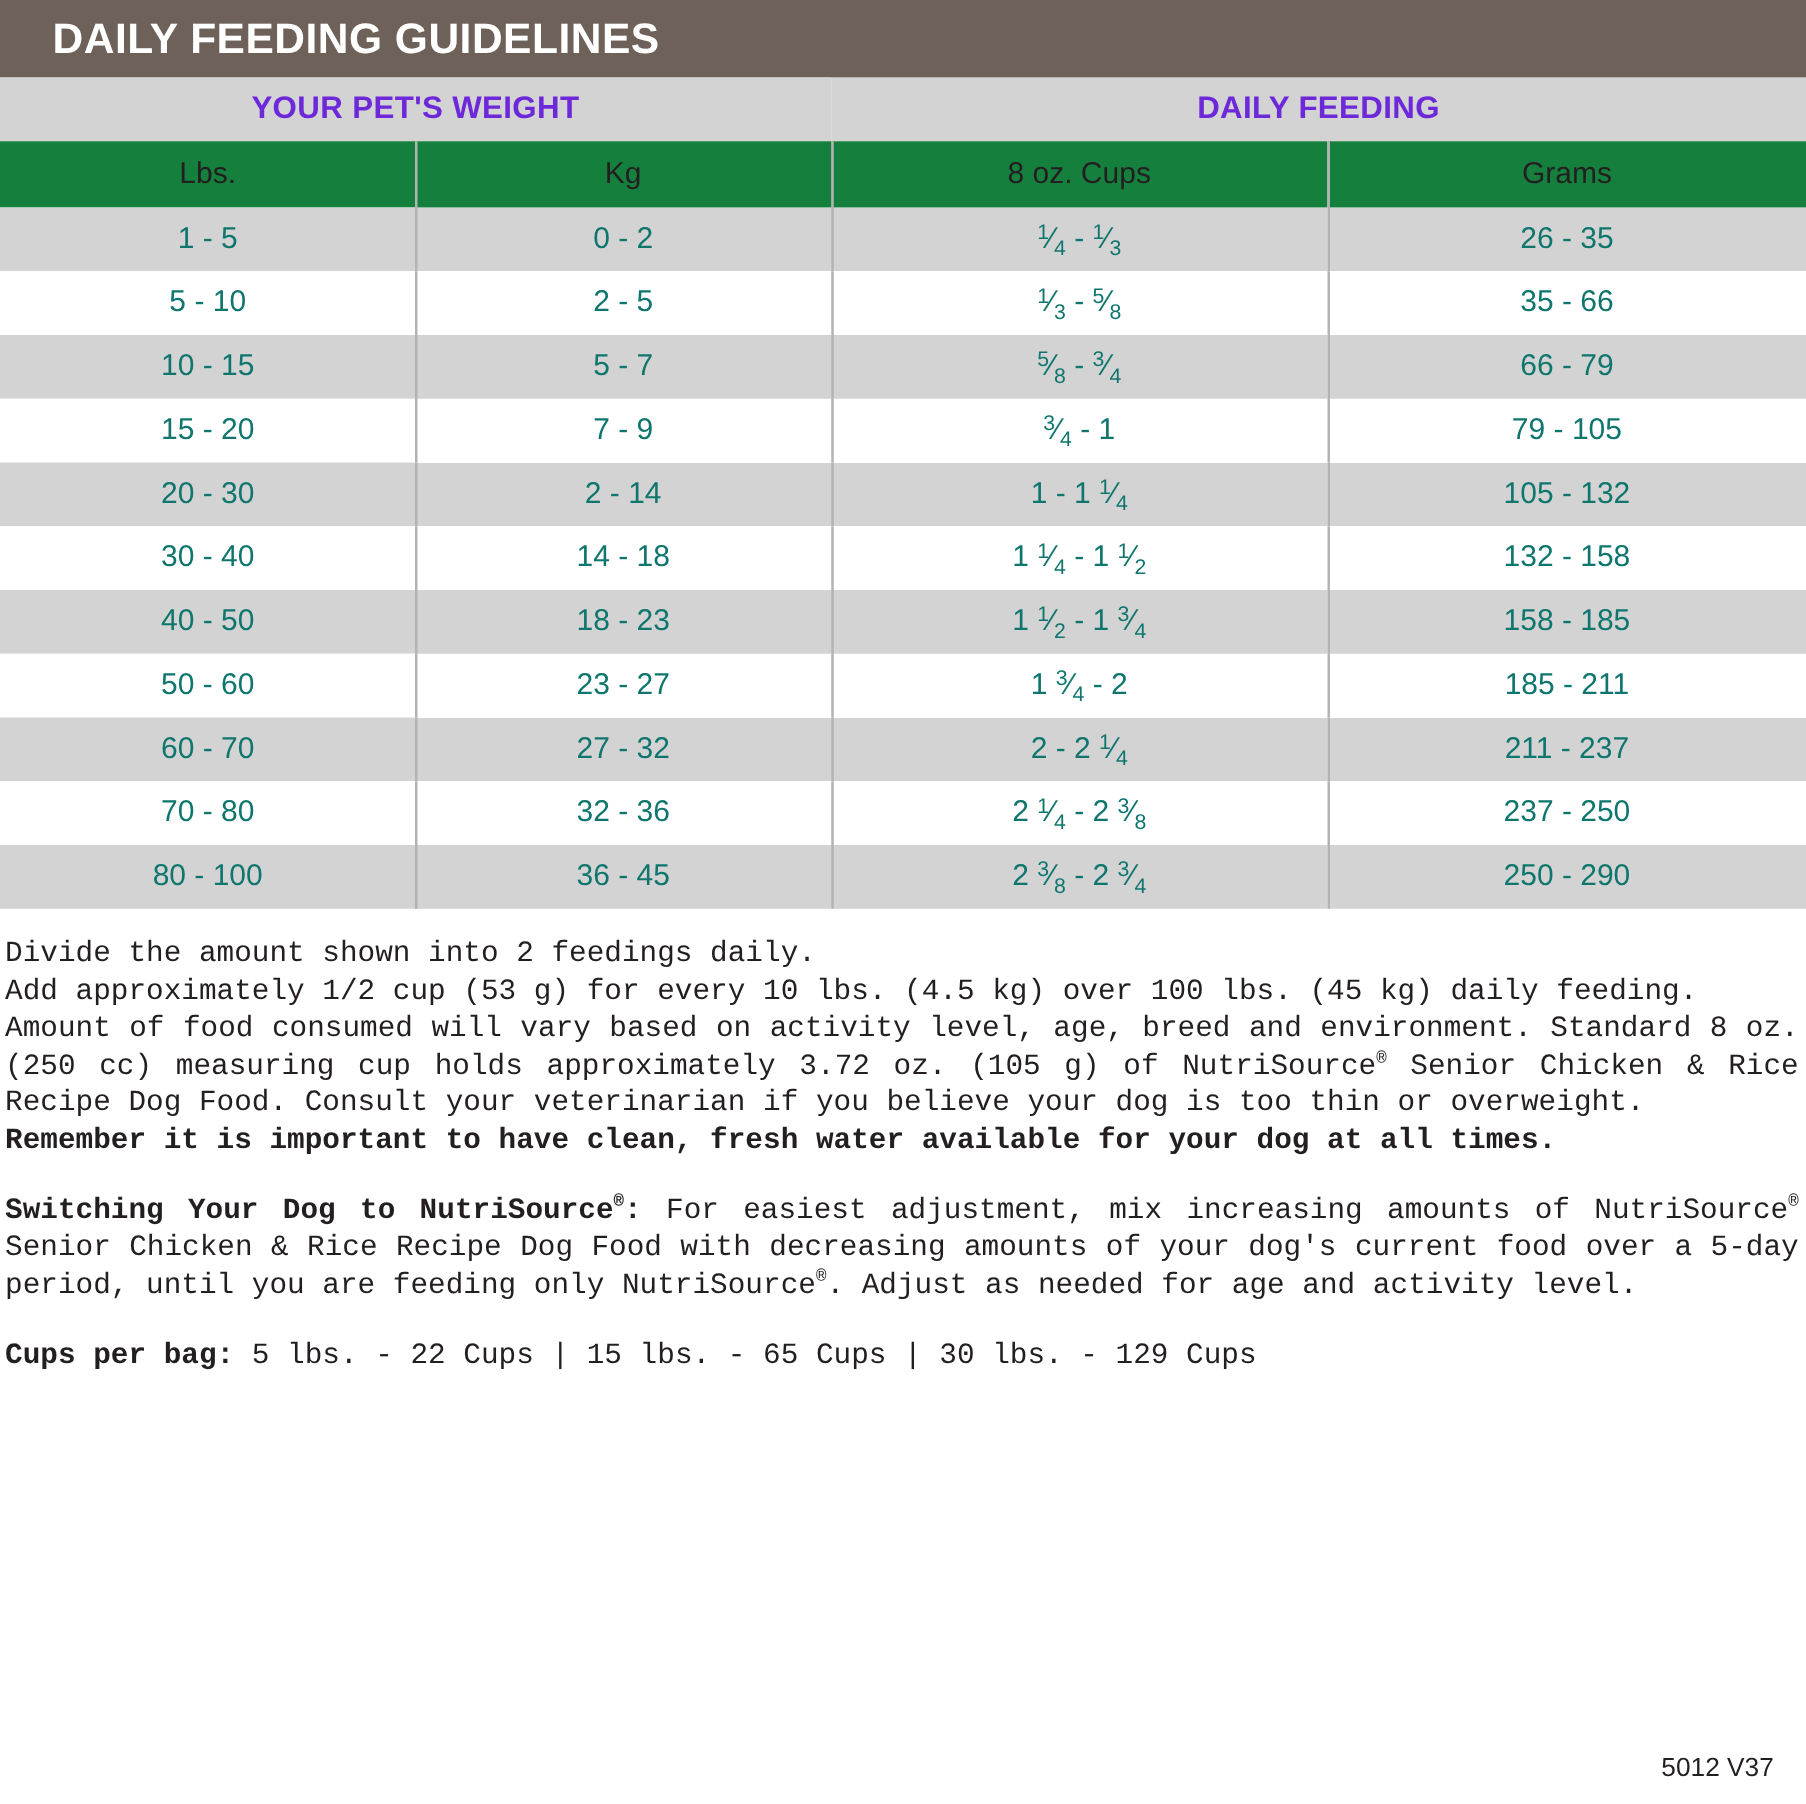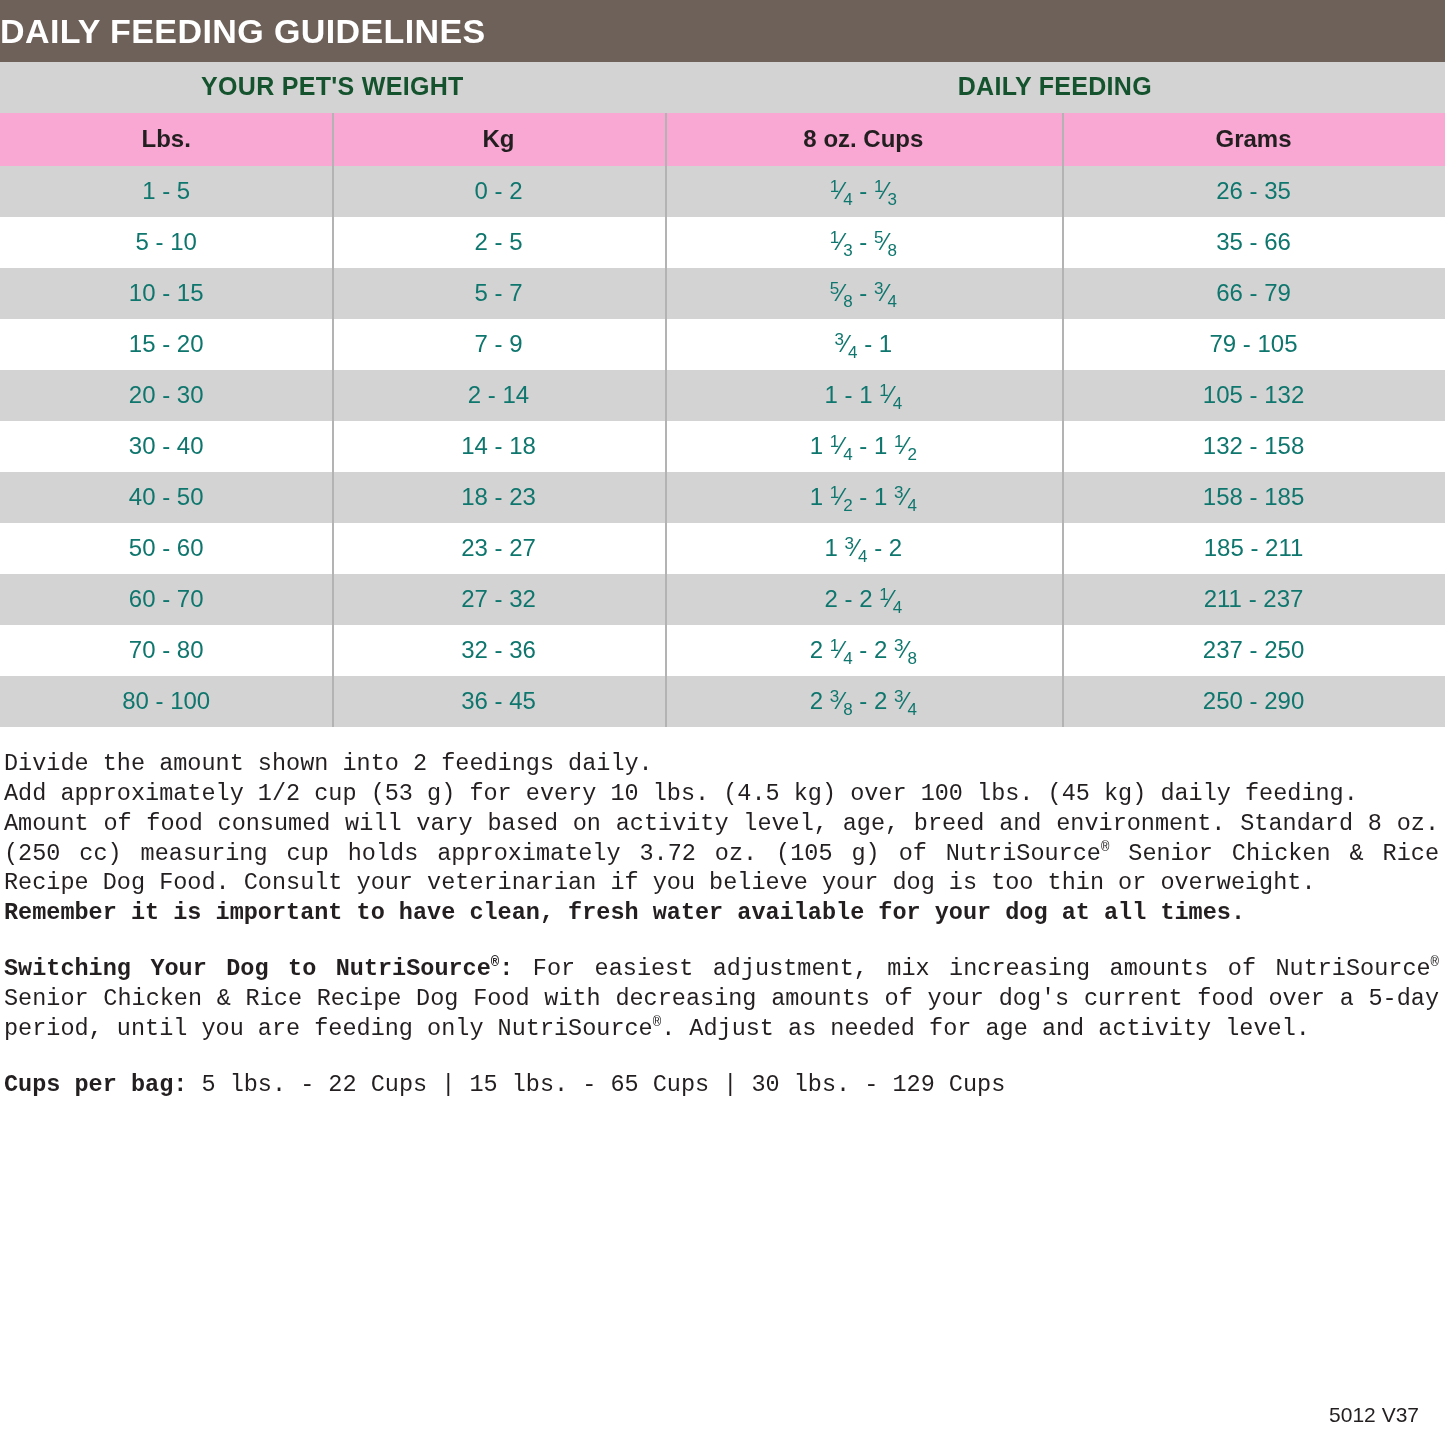--- a/index.html
+++ b/index.html
@@ -20,20 +20,21 @@
     height: 1443px;
     position: relative;
   }
 
   
   .title-bar {
     background: #6d6159;
     height: 62px;
     display: flex;
     align-items: center;
+    padding-left: 42px;
     box-sizing: border-box;
   }
   .title-bar .title {
     color: #ffffff;
     font-size: 34px;
     font-weight: bold;
     letter-spacing: 0.4px;
   }
 
   
@@ -47,29 +48,28 @@
   table.feed col.c3 { width: 27.5%; }
   table.feed col.c4 { width: 26.5%; }
 
   tr.group-row th {
     background: #d3d3d3;
     font-size: 25px;
     font-weight: bold;
     letter-spacing: 0.3px;
     padding: 10px 0 12px 0;
     text-align: center;
-    color: #14532d;
+    color: #6d28d9;
   }
   tr.sub-row td {
     font-size: 24px;
     text-align: center;
     padding: 12px 0 13px 0;
-    background: #f9a8d4;
-    color: #231f20;
-    font-weight: bold;
+    background: #15803d;
+    color: #231f20;
   }
   tr.data-row td {
     font-size: 24px;
     text-align: center;
     padding: 11px 0 12px 0;
     color: #0f766e;
   }
   tr.data-row.shade td {
     background: #d3d3d3;
   }

